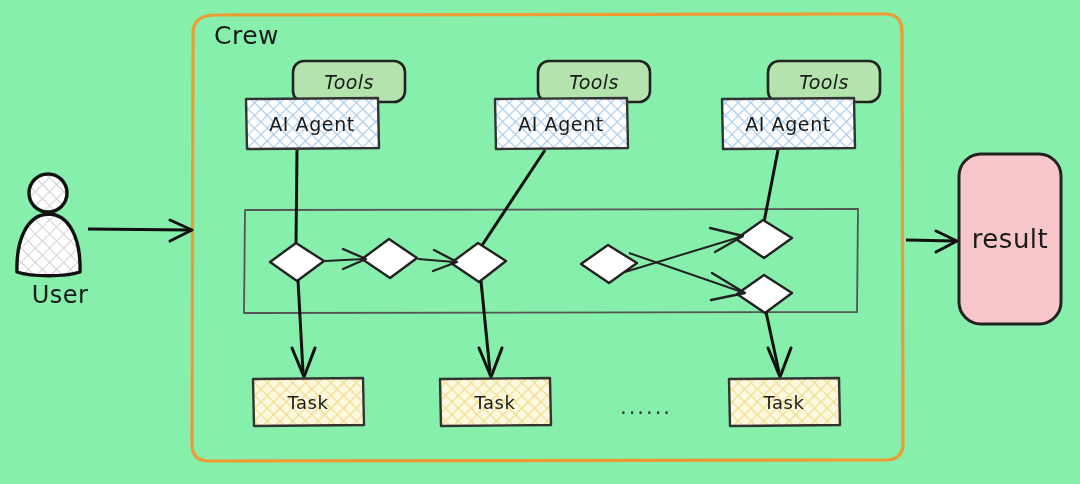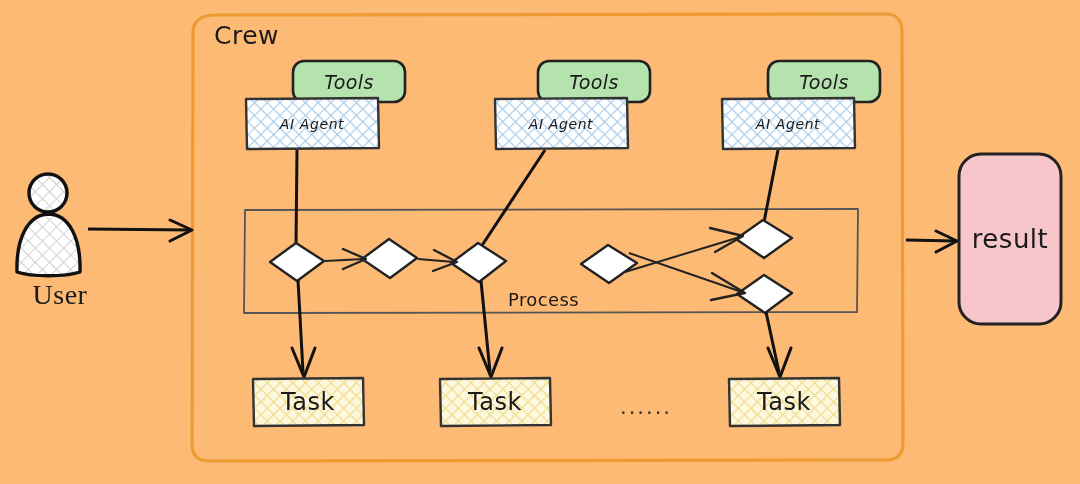--- a/index.html
+++ b/index.html
@@ -7,21 +7,21 @@
     padding: 0;
     background: #ffffff;
   }
   body {
     font-family: "DejaVu Sans", sans-serif;
   }
   #canvas {
     position: relative;
     width: 1080px;
     height: 484px;
-    background: #fdba74;
+    background: #86efac;
     overflow: hidden;
   }
   #svg-layer {
     position: absolute;
     left: 0;
     top: 0;
     width: 1080px;
     height: 484px;
   }
   .node-label {
@@ -42,26 +42,25 @@
     width: 110px;
     height: 34px;
     justify-content: flex-start;
   }
   .tools-label {
     font-size: 19px;
     letter-spacing: 0.4px;
     font-style: italic;
   }
   .agent-label {
-    font-size: 14px;
+    font-size: 19px;
     letter-spacing: 0.6px;
-    font-style: italic;
   }
   .task-label {
-    font-size: 24px;
+    font-size: 18px;
     letter-spacing: 0.5px;
     border-radius: 20px;
   }
   .process-label {
     font-size: 18px;
     letter-spacing: 0.4px;
     left: 508px;
     top: 288px;
     width: 100px;
     height: 22px;
@@ -70,27 +69,26 @@
   .result-label {
     font-size: 26px;
     letter-spacing: 0.5px;
     left: 955px;
     top: 222px;
     width: 110px;
     height: 34px;
     text-align: center;
   }
   .user-label {
-    font-size: 28px;
+    font-size: 24px;
     letter-spacing: 0.5px;
     left: 18px;
     top: 282px;
     width: 84px;
     height: 26px;
-    font-family: Liberation Serif, serif;
   }
   .kickoff-label {
     font-size: 19px;
     letter-spacing: 0.4px;
     left: 95px;
     top: 196px;
     width: 92px;
     height: 24px;
   }
   .ellipsis-label {
@@ -242,21 +240,20 @@
   <div class="node-label user-label">User</div>
 
   <div class="node-label tools-label" style="left:293px; top:61px; width:112px; height:41px;">Tools</div>
   <div class="node-label tools-label" style="left:538px; top:61px; width:112px; height:41px;">Tools</div>
   <div class="node-label tools-label" style="left:768px; top:61px; width:112px; height:41px;">Tools</div>
 
   <div class="node-label agent-label" style="left:246px; top:98px; width:132px; height:51px;">AI Agent</div>
   <div class="node-label agent-label" style="left:495px; top:98px; width:132px; height:51px;">AI Agent</div>
   <div class="node-label agent-label" style="left:722px; top:98px; width:132px; height:51px;">AI Agent</div>
 
-  <div class="node-label process-label">Process</div>
 
   <div class="node-label task-label" style="left:253px; top:378px; width:110px; height:48px;">Task</div>
   <div class="node-label task-label" style="left:440px; top:378px; width:110px; height:48px;">Task</div>
   <div class="node-label task-label" style="left:729px; top:378px; width:110px; height:48px;">Task</div>
 
   <div class="node-label ellipsis-label">......</div>
 
   <div class="node-label result-label">result</div>
 
 </div>

